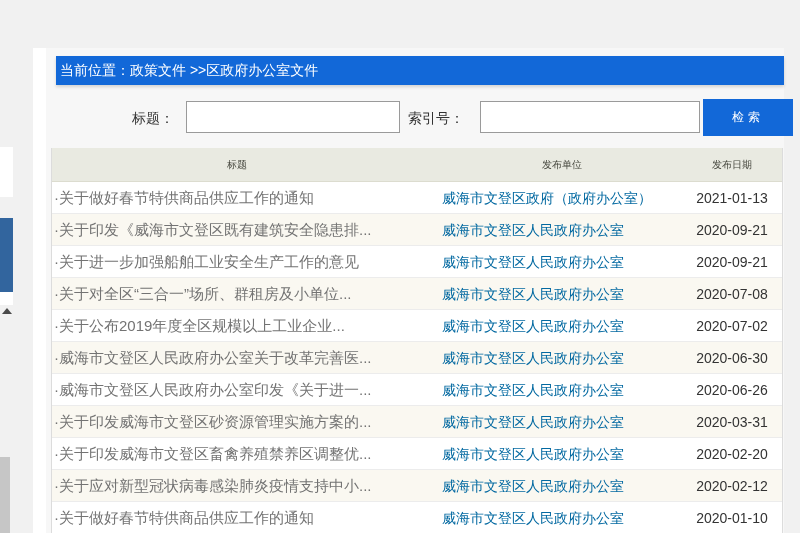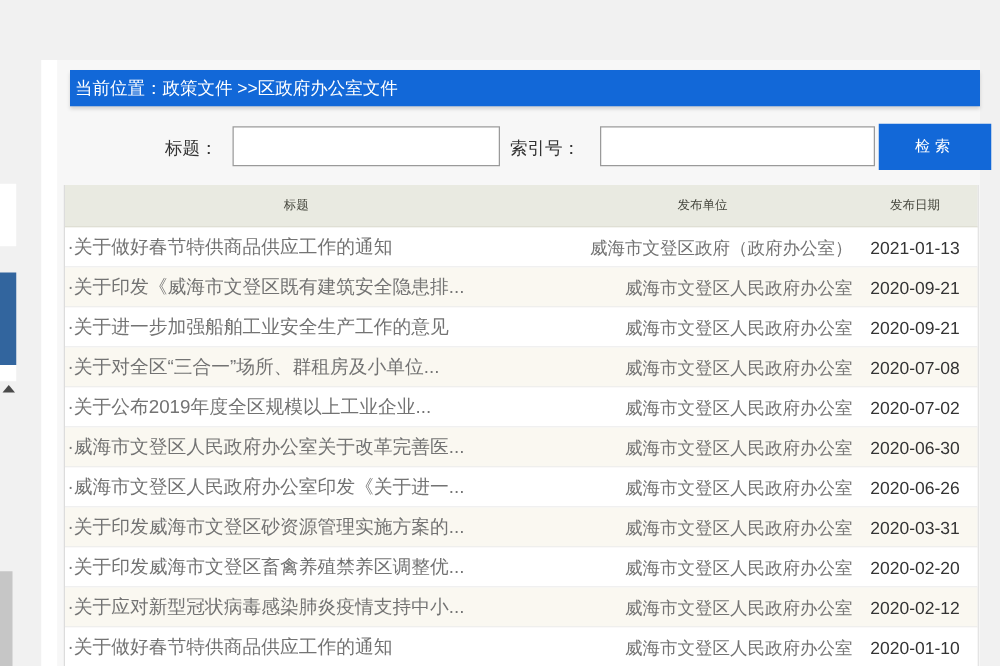--- a/index.html
+++ b/index.html
@@ -43,22 +43,22 @@
   .th{position:absolute;top:0;height:33px;line-height:33px;font-size:10px;color:#45463d;
       text-align:center;white-space:nowrap;}
   .th-title{left:0;width:370px;}
   .th-pub{left:390px;width:240px;}
   .th-date{left:630px;width:100px;}
   .row{position:relative;height:32px;line-height:32px;border-bottom:1px solid #ececec;
        box-sizing:border-box;background:#ffffff;}
   .row.alt{background:#faf8f1;}
   .cell-title{position:absolute;left:2px;top:0;width:388px;font-size:15px;color:#737373;
               white-space:nowrap;overflow:hidden;text-decoration:none;cursor:pointer;}
-  .cell-pub{position:absolute;left:390px;top:0;width:240px;text-align:right;font-size:14px;
-            color:#737373;white-space:nowrap;}
+  .cell-pub{position:absolute;left:390px;top:0;width:240px;text-align:left;font-size:14px;
+            color:#0369a1;white-space:nowrap;}
   .cell-date{position:absolute;left:630px;top:0;width:100px;text-align:center;font-size:14px;
              color:#333;white-space:nowrap;}
 </style>
 </head>
 <body>
 
 <div class="canvas">
 
   <div class="frag frag-white-a"></div>
   <div class="frag frag-blue"></div>

